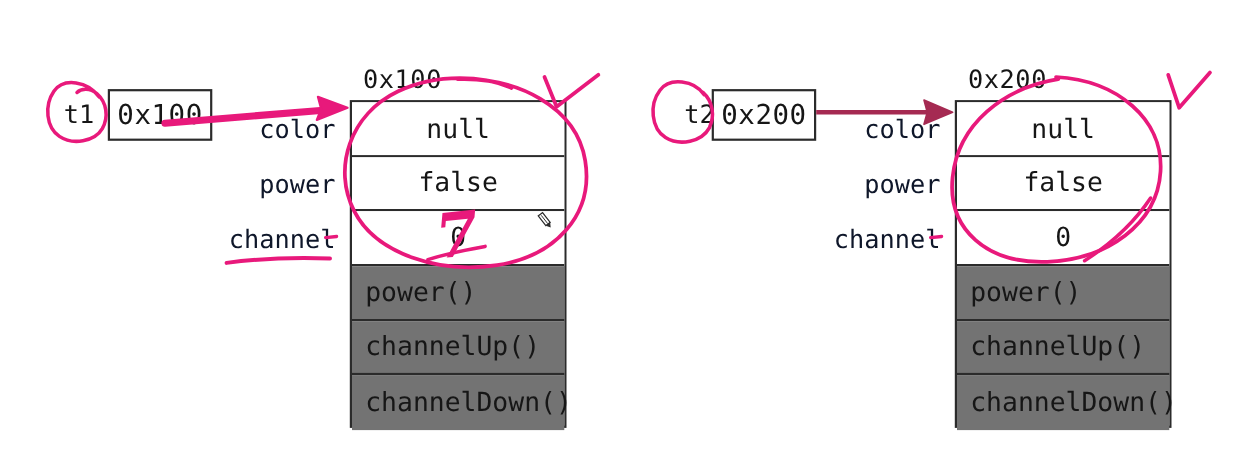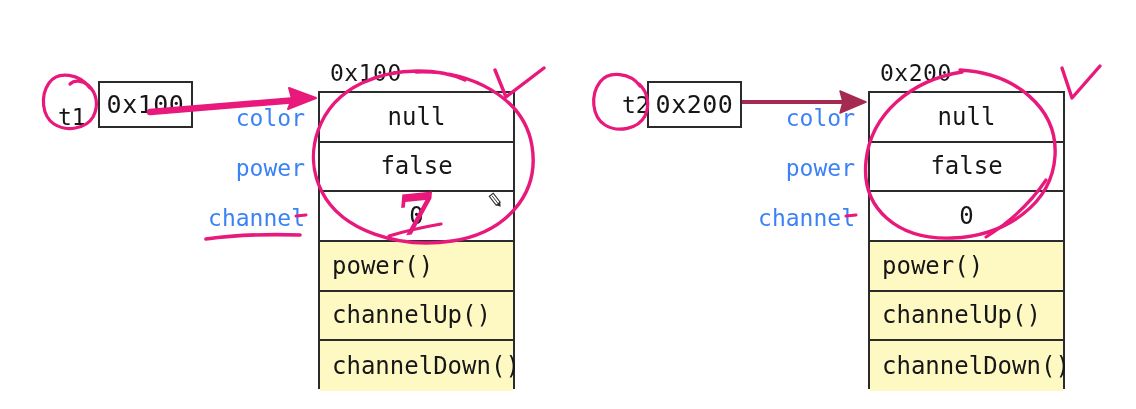--- a/index.html
+++ b/index.html
@@ -38,21 +38,21 @@
   }
   #var-box-t1 { left: 98px;  top: 81px;  width: 95px; height: 47px; }
   #var-box-t2 { left: 647px; top: 81px;  width: 95px; height: 47px; }
 
   .var-name {
     position: absolute;
     font-size: 23px;
     z-index: 4;
     color: #161616;
   }
-  #var-name-t1 { left: 58px;  top: 104px; text-align: right; }
+  #var-name-t1 { left: 58px;  top: 92px; text-align: right; }
   #var-name-t2 { left: 622px; top: 92px; }
 
   
   .obj-addr {
     position: absolute;
     font-size: 23px;
     letter-spacing: 0.5px;
     z-index: 3;
   }
   #obj-addr-1 { left: 330px; top: 60px; }
@@ -71,29 +71,29 @@
   .obj-row {
     box-sizing: border-box;
     height: 49.66px;
     border-bottom: 2.5px solid #2b2b2b;
     display: flex;
     align-items: center;
     font-size: 24px;
   }
   .obj-row:last-child { border-bottom: none; }
   .obj-row.field  { justify-content: center; background: #ffffff; }
-  .obj-row.method { justify-content: flex-start; background: #fef9c3; padding-left: 12px; }
+  .obj-row.method { justify-content: flex-start; background: #737373; padding-left: 12px; }
 
   
   .field-label {
     position: absolute;
     font-size: 23px;
     text-align: right;
     z-index: 3;
-    color: #3b82f6;
+    color: #0f172a;
   }
   #field-label-color-1   { left: 150px; top: 105px; width: 155px; }
   #field-label-power-1   { left: 150px; top: 155px; width: 155px; }
   #field-label-channel-1 { left: 150px; top: 205px; width: 155px; }
   #field-label-color-2   { left: 700px; top: 105px; width: 155px; }
   #field-label-power-2   { left: 700px; top: 155px; width: 155px; }
   #field-label-channel-2 { left: 700px; top: 205px; width: 155px; }
 
   
   .annotations {

